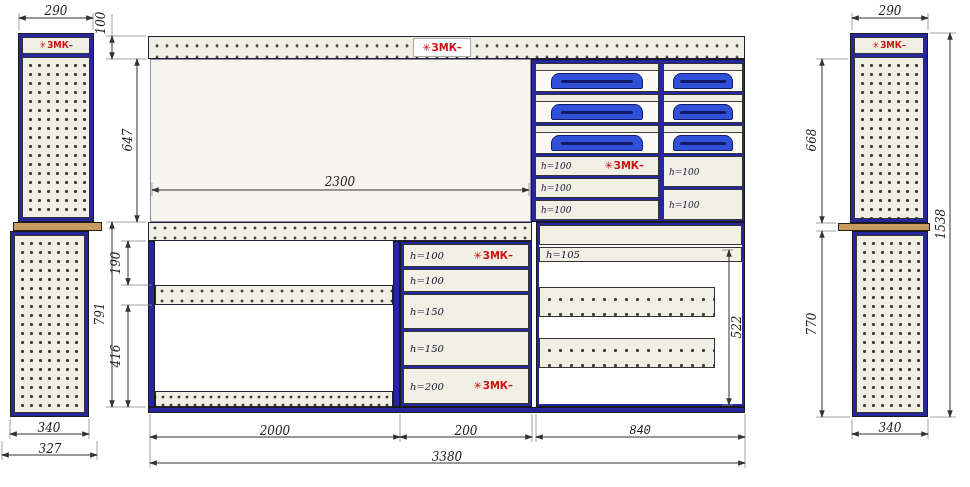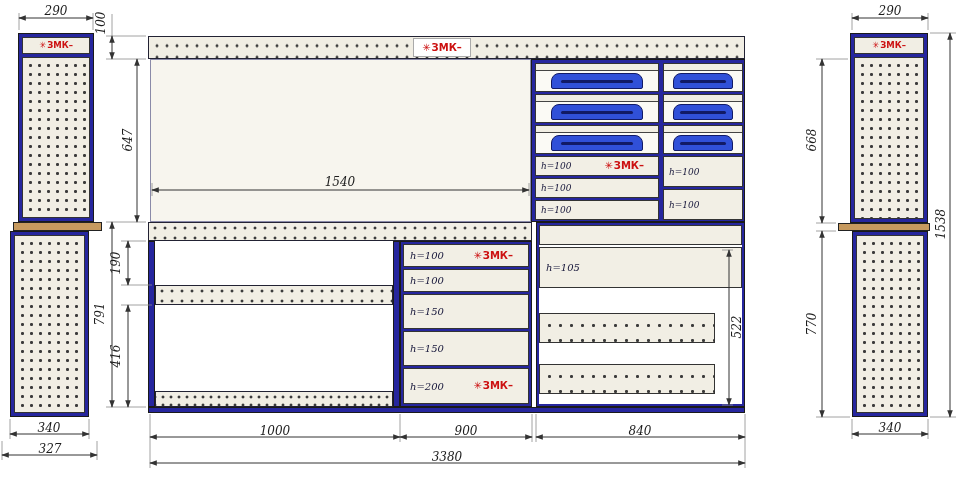--- a/index.html
+++ b/index.html
@@ -152,21 +152,21 @@
       </div>
     <div class="mdrawer" style="flex:1;">
       <span class="dlabel">h=200</span>
       <span class="logo push"><span class="lstar">✳</span><span>ЗМК</span><span>–</span></span>
     </div>
   </div>
 
   <div class="runit" style="left:536px; top:222px; width:209px; height:185px;">
     <div class="rin">
       <div class="rface" style="height:20px;"></div>
-      <div class="rface" style="height:41px;">
+      <div class="rface" style="height:15px;">
           <span class="dlabel">h=105</span>
         </div>
       <div class="rgap" style="height:23px;"></div>
       <div class="rperf perf p1115" style="height:30px; width:176px;"></div>
       <div class="rgap" style="height:21px;"></div>
       <div class="rperf perf p1115" style="height:30px; width:176px;"></div>
     </div>
   </div>
 
   <div class="cab" style="left:850px; top:33px; width:78px; height:190px;">
@@ -240,29 +240,29 @@
       <line x1="822" y1="59" x2="822" y2="223" marker-start="url(#arr)" marker-end="url(#arr)"></line>
       <line x1="822" y1="231" x2="822" y2="417" marker-start="url(#arr)" marker-end="url(#arr)"></line>
       <line x1="950" y1="33" x2="950" y2="417" marker-start="url(#arr)" marker-end="url(#arr)"></line>
       <line x1="852" y1="434" x2="928" y2="434" marker-start="url(#arr)" marker-end="url(#arr)"></line>
     </g>
   </svg>
 
   <span class="dlab" style="left:34px; top:4px; width:44px;">290</span>
   <span class="dlab rot" style="left:81px; top:16px; width:40px;">100</span>
   <span class="dlab rot" style="left:108px; top:133px; width:40px;">647</span>
-  <span class="dlab" style="left:316px; top:175px; width:48px;">1540</span>
+  <span class="dlab" style="left:316px; top:175px; width:48px;">2300</span>
   <span class="dlab rot" style="left:96px; top:256px; width:40px;">190</span>
   <span class="dlab rot" style="left:80px; top:307px; width:40px;">791</span>
   <span class="dlab rot" style="left:96px; top:349px; width:40px;">416</span>
   <span class="dlab" style="left:27px; top:421px; width:44px;">340</span>
   <span class="dlab" style="left:27px; top:442px; width:46px;">327</span>
-  <span class="dlab" style="left:253px; top:424px; width:44px;">1000</span>
-  <span class="dlab" style="left:444px; top:424px; width:44px;">900</span>
-  <span class="dlab" style="left:618px; top:424px; width:44px;">840</span>
+  <span class="dlab" style="left:253px; top:424px; width:44px;">2000</span>
+  <span class="dlab" style="left:444px; top:424px; width:44px;">200</span>
+  <span class="dlab" style="left:618px; top:424px; width:44px;font-family:Liberation Mono, monospace;">840</span>
   <span class="dlab" style="left:424px; top:450px; width:46px;">3380</span>
   <span class="dlab rot" style="left:717px; top:320px; width:40px;">522</span>
   <span class="dlab" style="left:868px; top:4px; width:44px;">290</span>
   <span class="dlab rot" style="left:792px; top:133px; width:40px;">668</span>
   <span class="dlab rot" style="left:792px; top:317px; width:40px;">770</span>
   <span class="dlab rot" style="left:921px; top:217px; width:40px;">1538</span>
   <span class="dlab" style="left:868px; top:421px; width:44px;">340</span>
 
 </div>
 

